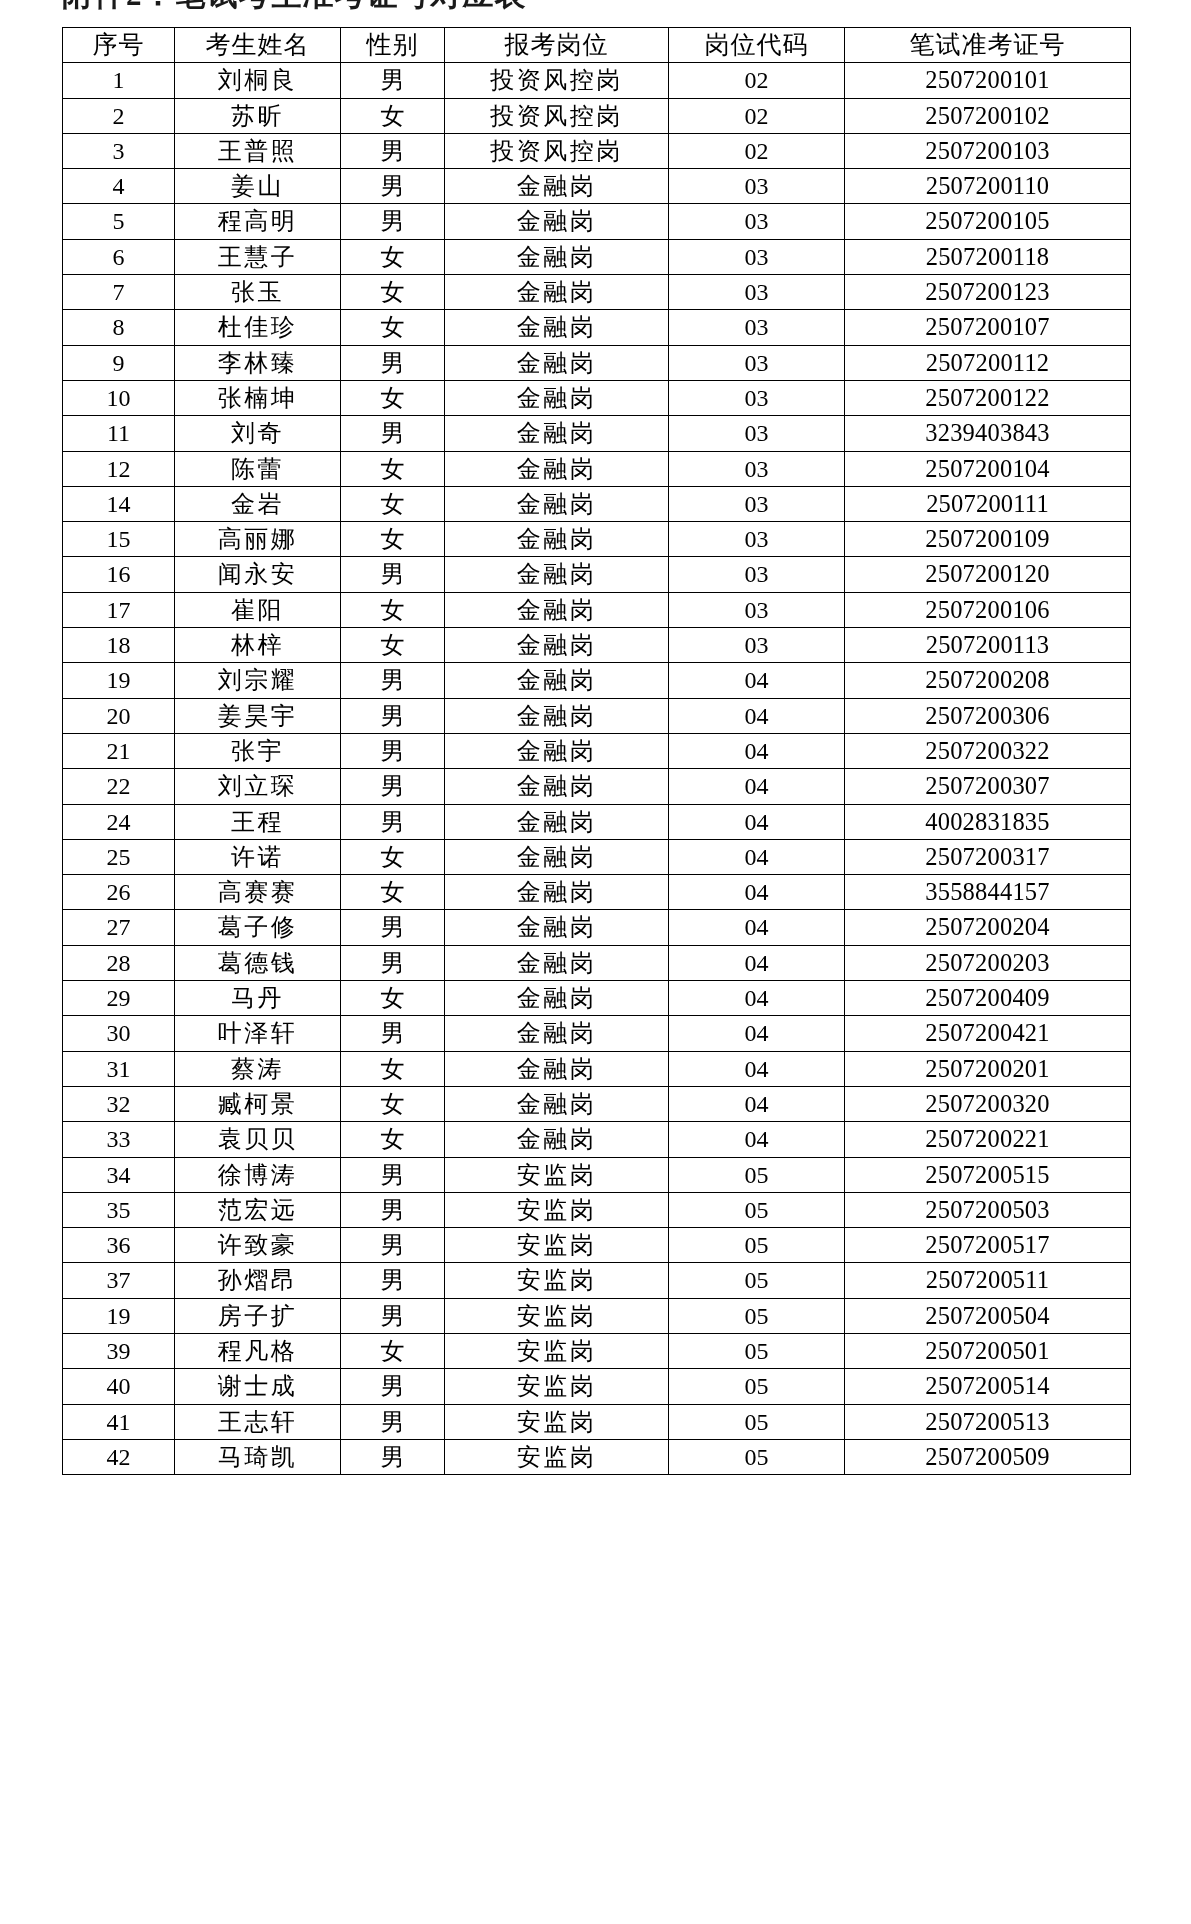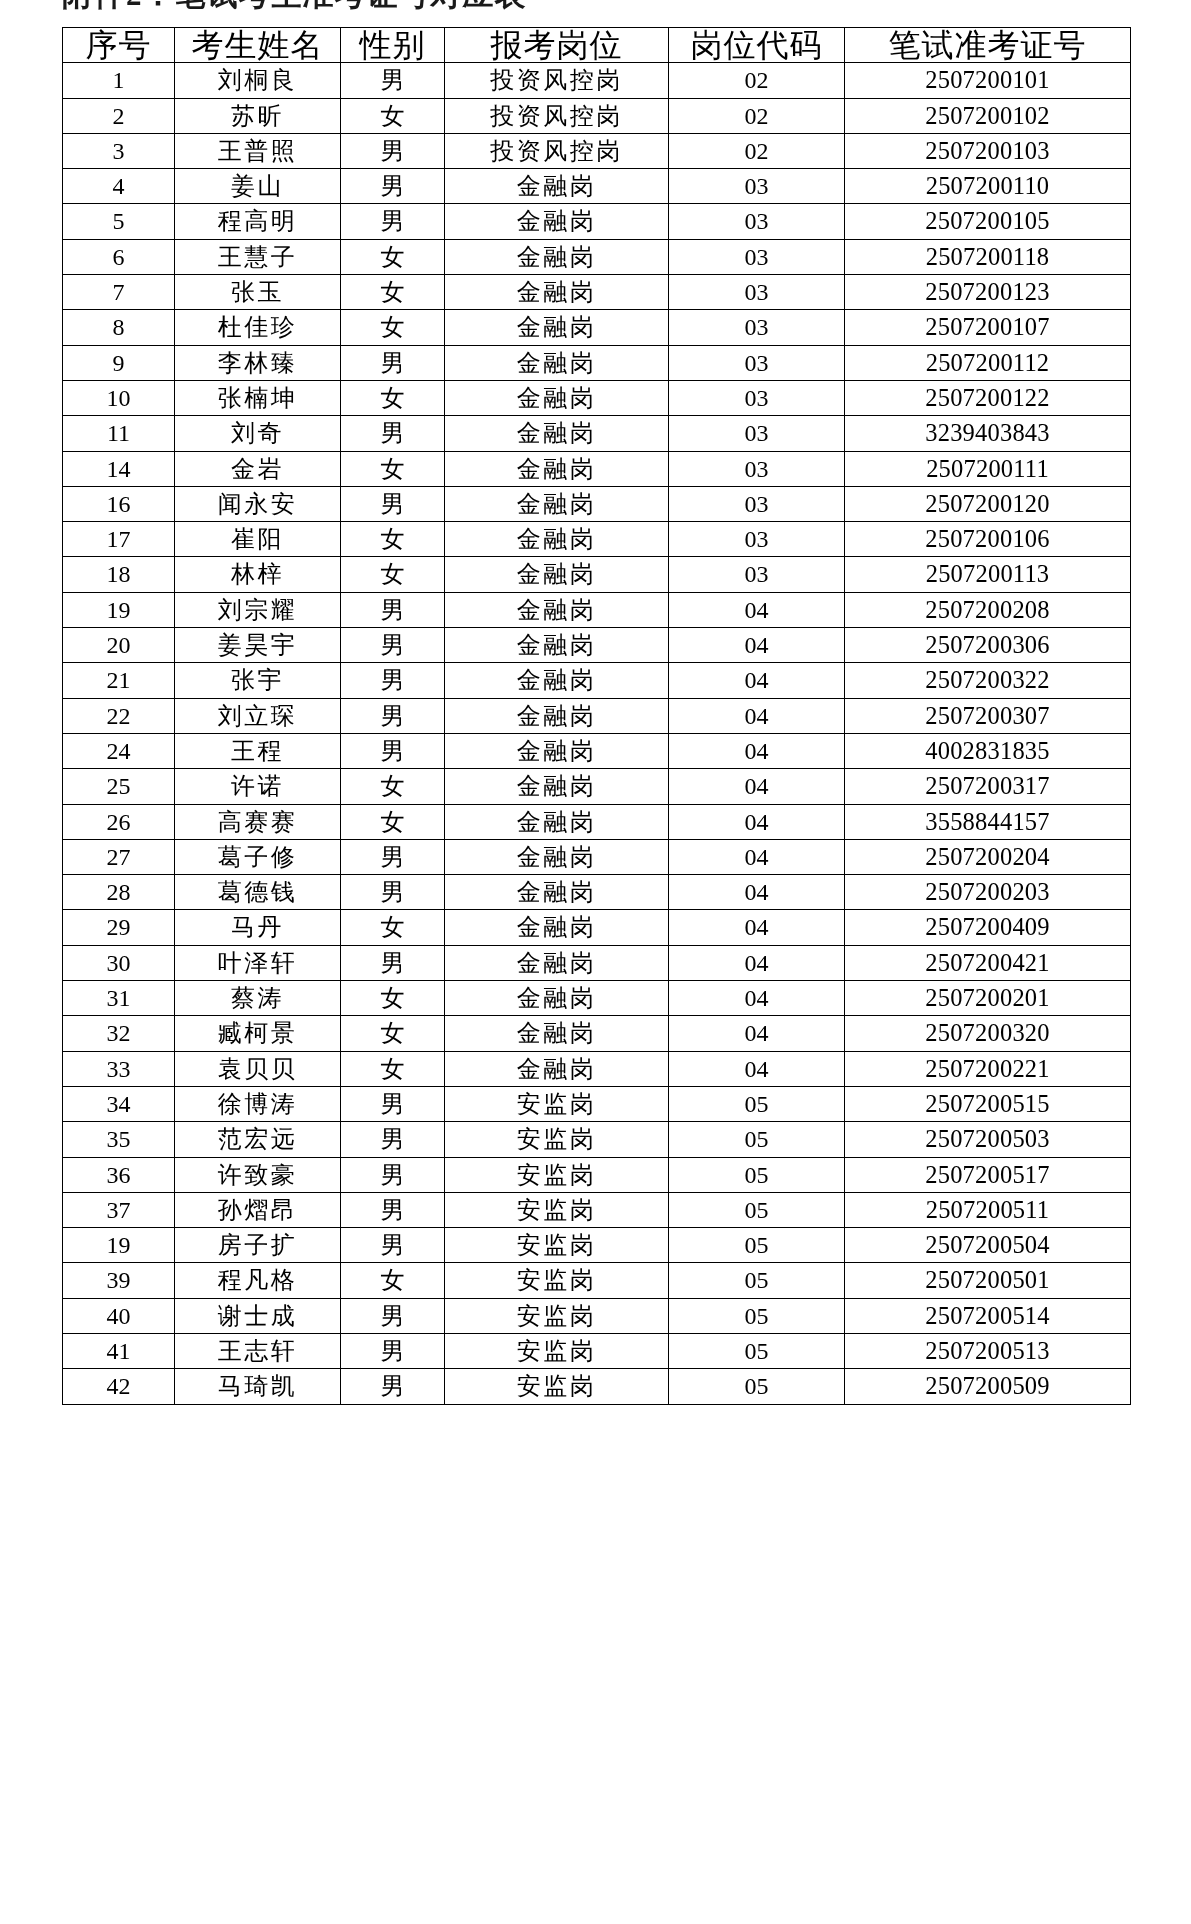--- a/index.html
+++ b/index.html
@@ -69,21 +69,21 @@
 
   
   col.c-seq    { width: 112px; }
   col.c-name   { width: 166px; }
   col.c-gender { width: 104px; }
   col.c-post   { width: 224px; }
   col.c-code   { width: 176px; }
   col.c-ticket { width: 286px; }
 
   thead th {
-    font-size: 32px;
+    font-size: 25px;
     font-weight: bold;
     height: 37px;
     line-height: 37px;
     letter-spacing: 1px;
   }
 
   td.seq, td.code, td.ticket {
     font-size: 24px;
     font-family: "Liberation Serif", "DejaVu Serif", serif;
   }
@@ -204,26 +204,42 @@
         </tr>
         <tr>
           <td class="seq">11</td>
           <td class="name">刘奇</td>
           <td class="gender">男</td>
           <td class="post">金融岗</td>
           <td class="code">03</td>
           <td class="ticket">3239403843</td>
         </tr>
         <tr>
+          <td class="seq">12</td>
+          <td class="name">陈蕾</td>
+          <td class="gender">女</td>
+          <td class="post">金融岗</td>
+          <td class="code">03</td>
+          <td class="ticket">2507200104</td>
+        </tr>
+        <tr>
           <td class="seq">14</td>
           <td class="name">金岩</td>
           <td class="gender">女</td>
           <td class="post">金融岗</td>
           <td class="code">03</td>
           <td class="ticket">2507200111</td>
+        </tr>
+        <tr>
+          <td class="seq">15</td>
+          <td class="name">高丽娜</td>
+          <td class="gender">女</td>
+          <td class="post">金融岗</td>
+          <td class="code">03</td>
+          <td class="ticket">2507200109</td>
         </tr>
         <tr>
           <td class="seq">16</td>
           <td class="name">闻永安</td>
           <td class="gender">男</td>
           <td class="post">金融岗</td>
           <td class="code">03</td>
           <td class="ticket">2507200120</td>
         </tr>
         <tr>

